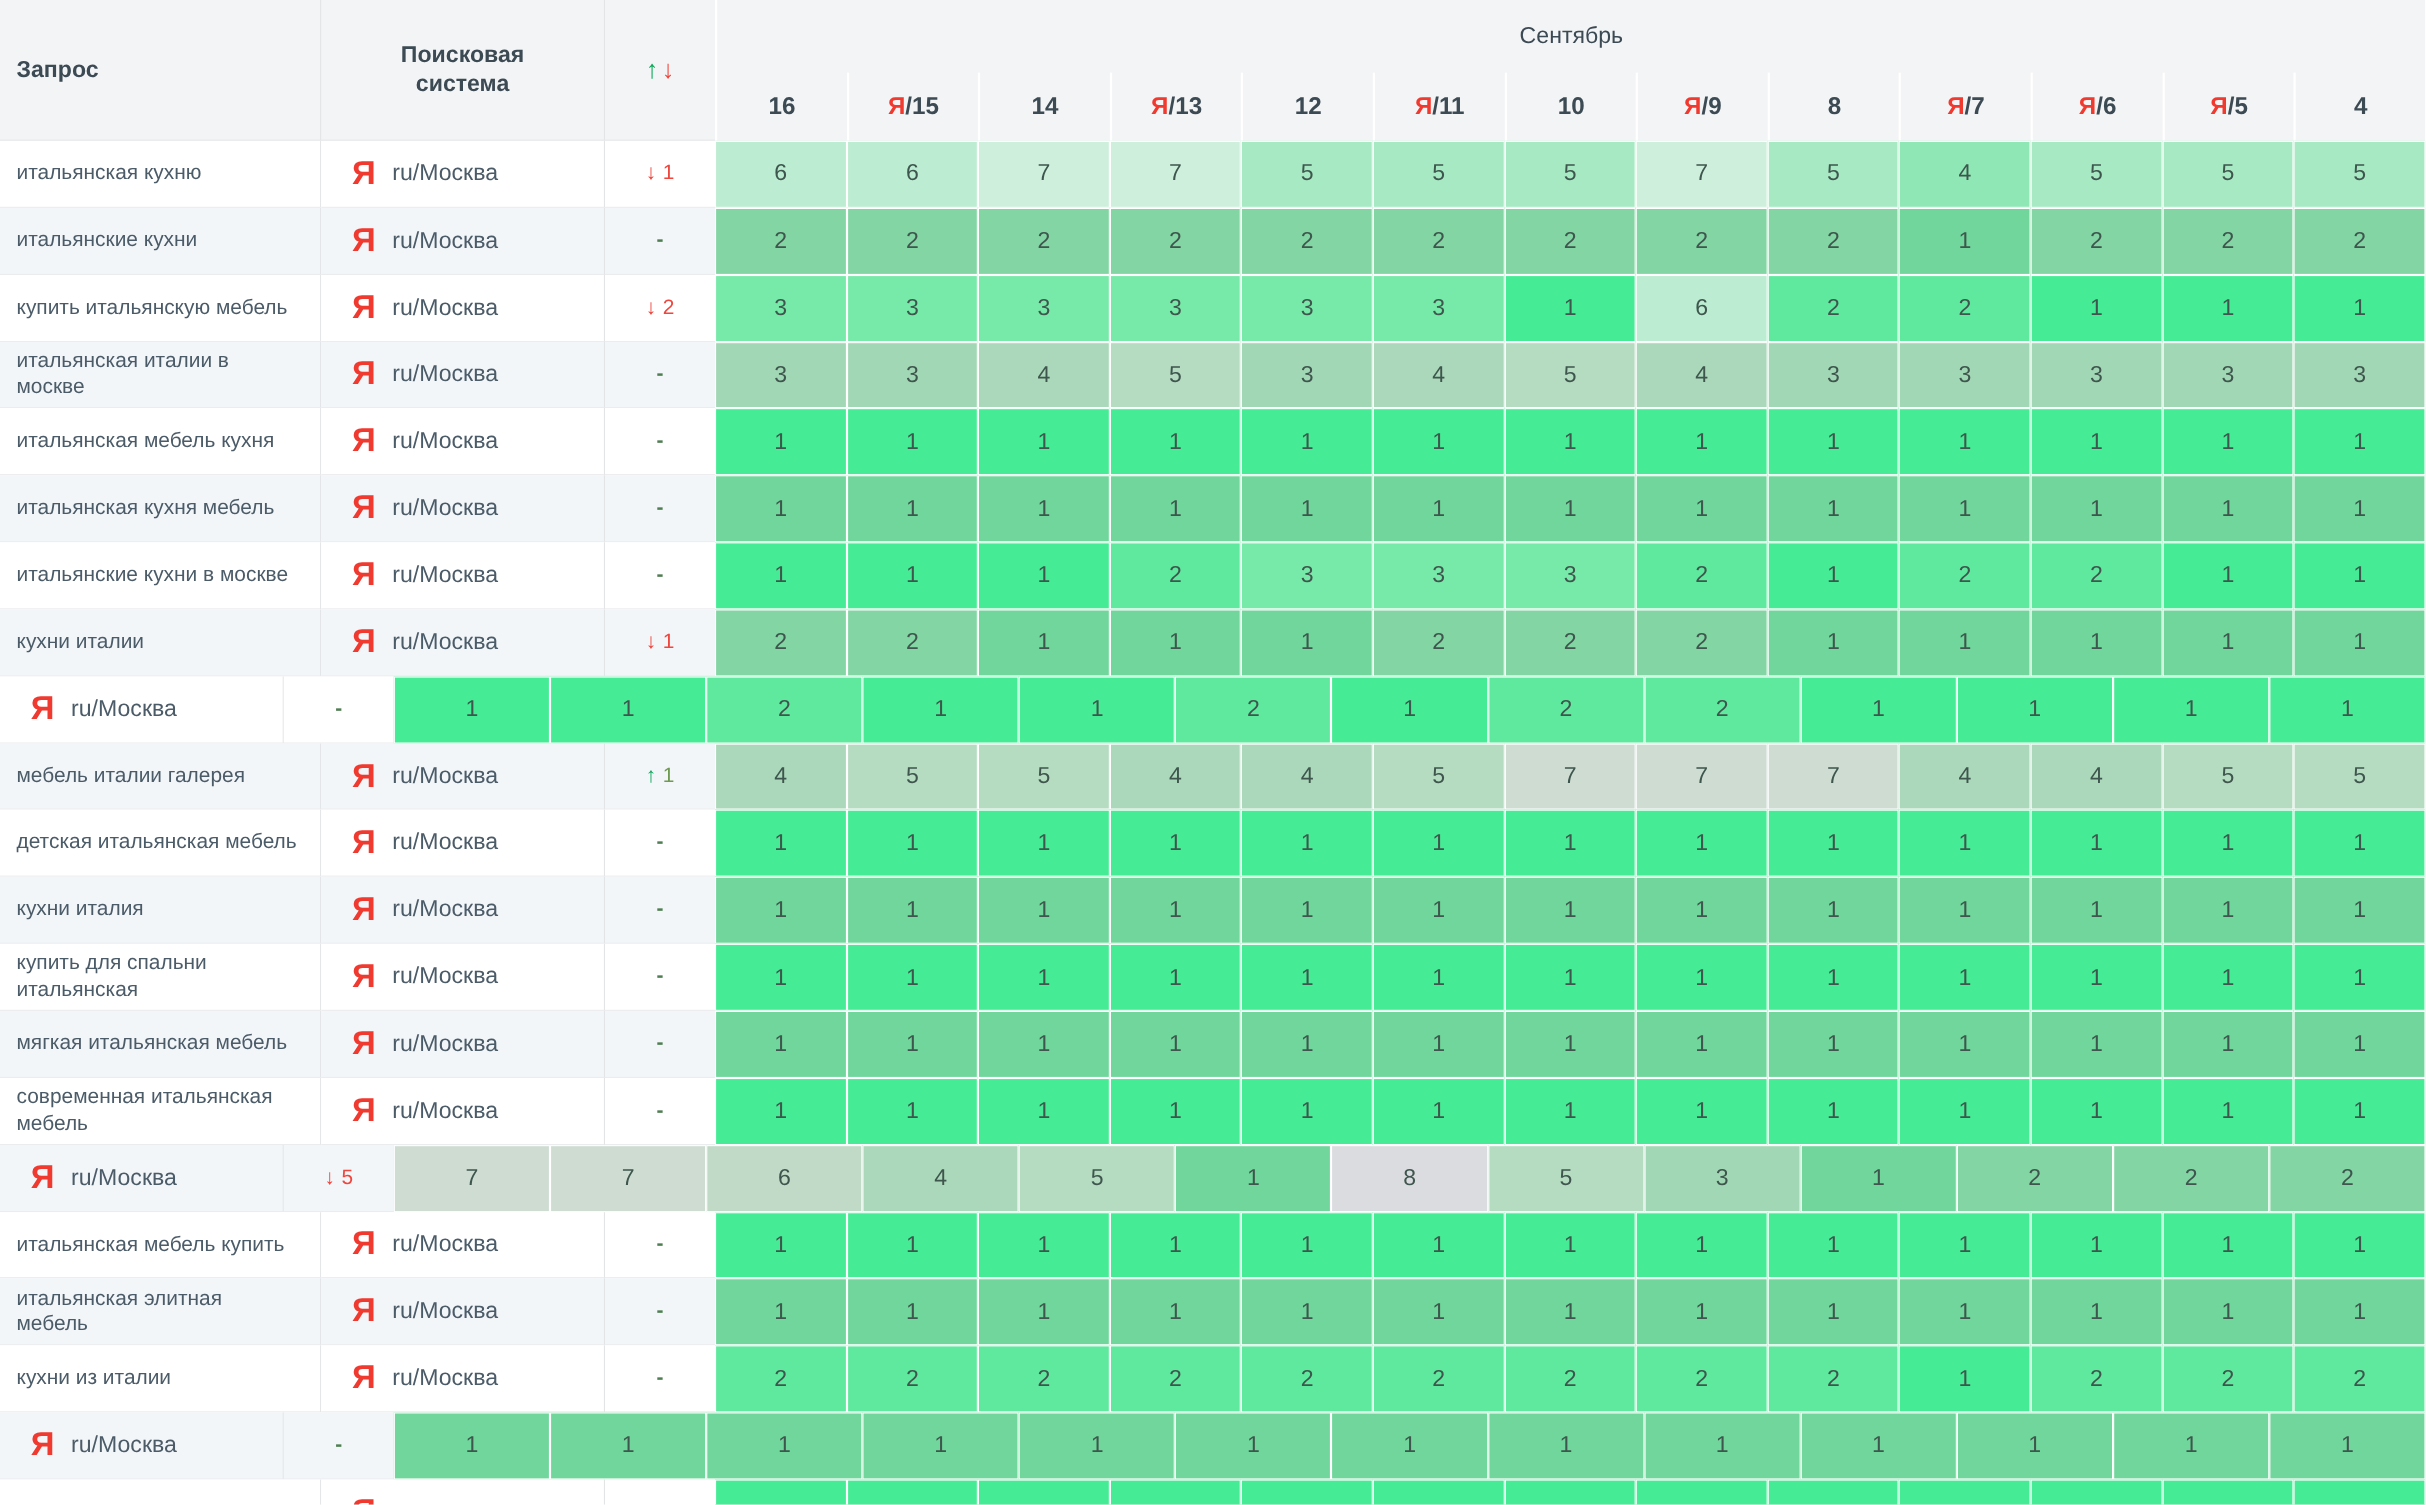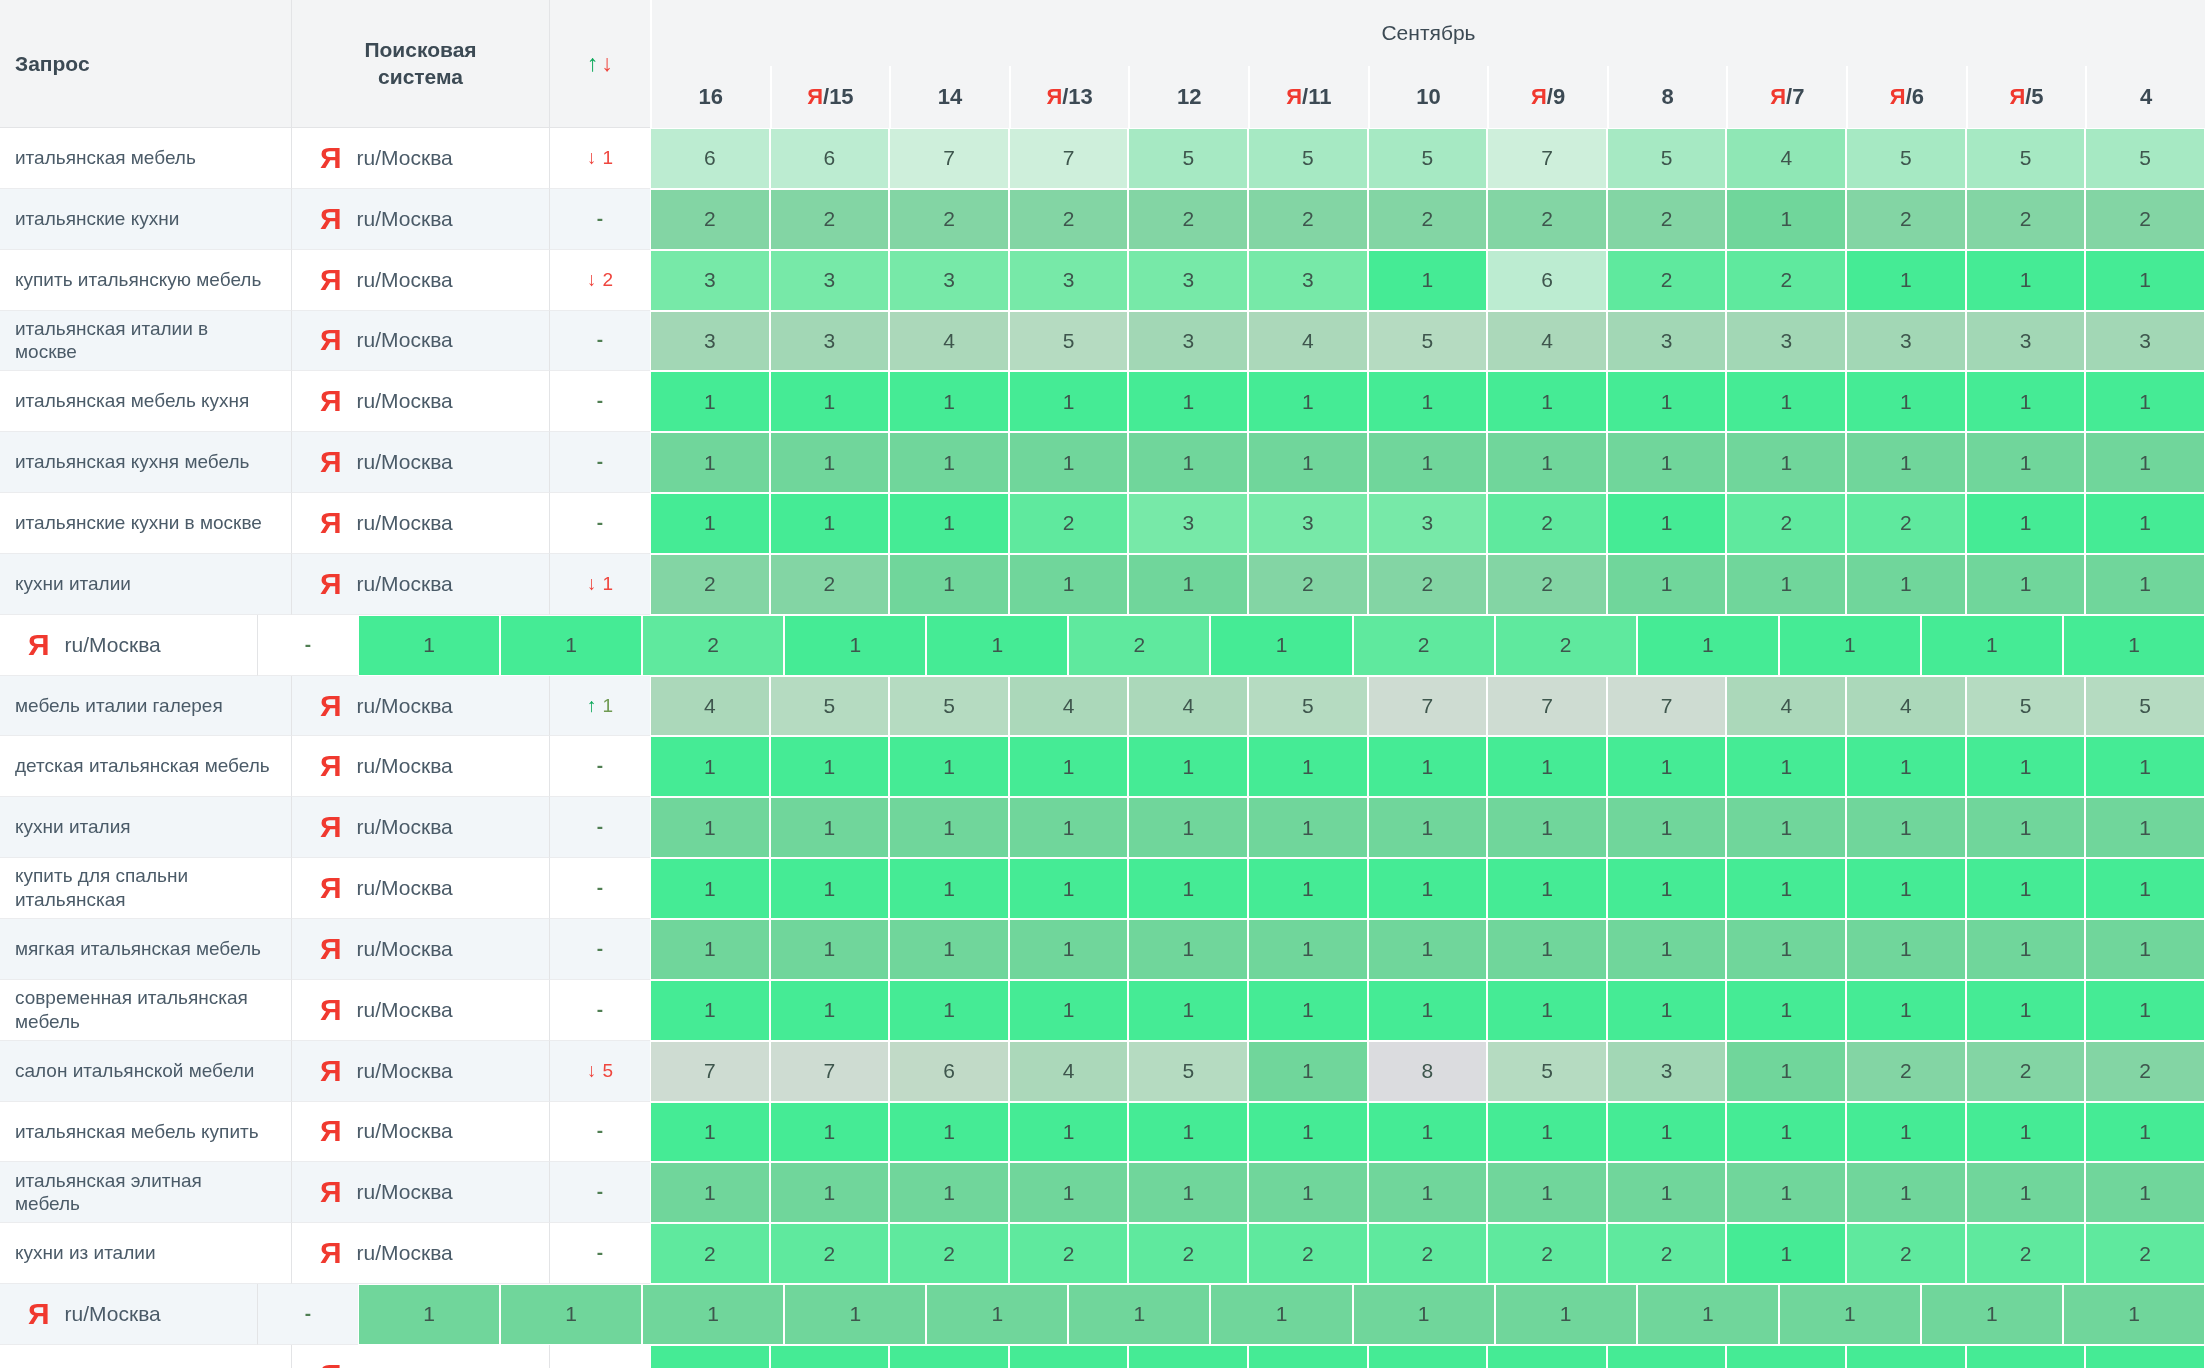--- a/index.html
+++ b/index.html
@@ -112,21 +112,21 @@
           </div>
           <div class="date-cell">
             <span>4</span>
           </div>
         </div>
     </div>
   </div>
   <div id="tbody">
       <div class="trow">
         <div class="qcell">
-          <span class="qtext">итальянская мебель</span>
+          <span class="qtext">итальянская кухню</span>
         </div>
         <div class="ecell">
           <span class="ya-icon">Я</span>
           <span class="engine-label">ru/Москва</span>
         </div>
         <div class="ccell">
           <span class="arr down">↓</span>
           <span class="val down">1</span>
         </div>
         <div class="dcells">
@@ -517,23 +517,20 @@
           <div class="dcell" style="background: rgb(69, 235, 149);">1</div>
           <div class="dcell" style="background: rgb(69, 235, 149);">1</div>
           <div class="dcell" style="background: rgb(69, 235, 149);">1</div>
           <div class="dcell" style="background: rgb(69, 235, 149);">1</div>
           <div class="dcell" style="background: rgb(69, 235, 149);">1</div>
           <div class="dcell" style="background: rgb(69, 235, 149);">1</div>
           <div class="dcell" style="background: rgb(69, 235, 149);">1</div>
         </div>
       </div>
       <div class="trow stripe">
-        <div class="qcell">
-          <span class="qtext">салон итальянской мебели</span>
-        </div>
         <div class="ecell">
           <span class="ya-icon">Я</span>
           <span class="engine-label">ru/Москва</span>
         </div>
         <div class="ccell">
           <span class="arr down">↓</span>
           <span class="val down">5</span>
         </div>
         <div class="dcells">
           <div class="dcell" style="background: rgb(206, 220, 210);">7</div>

